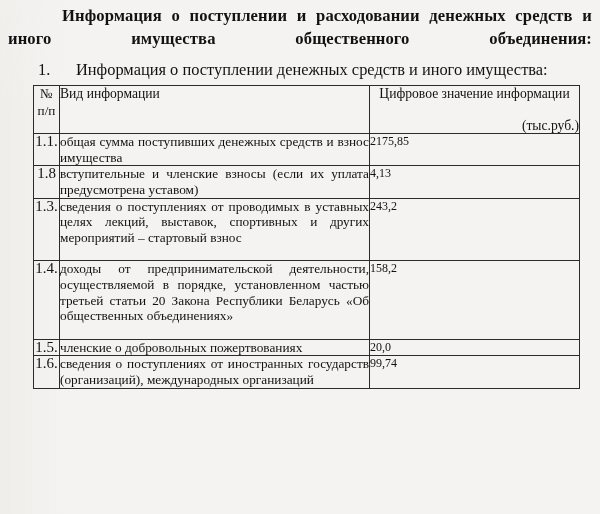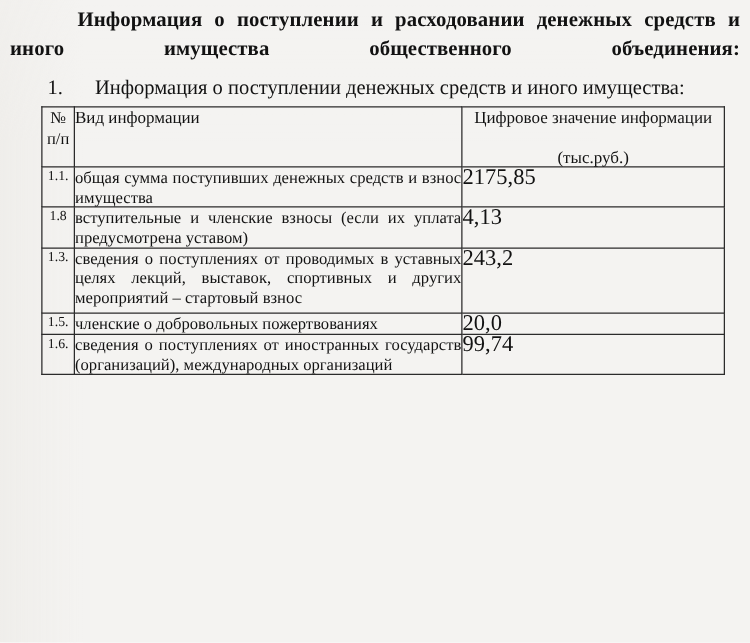--- a/index.html
+++ b/index.html
@@ -95,40 +95,41 @@
     font-size: 13.6px;
   }
   .th-val {
     text-align: center;
     padding: 4px 6px 0 6px;
     font-size: 13.6px;
   }
   .th-val .sub {
     display: block;
     margin-top: 16px;
+    text-align: right;
   }
 
   
   .td-num {
     text-align: center;
     padding: 4px 1px 2px 1px;
-    font-size: 11px;
+    font-size: 15px;
   }
   .td-kind {
     text-align: justify;
     text-align-last: left;
     padding: 4px 7px 3px 7px;
     hyphens: none;
   }
   .td-val {
     text-align: left;
     padding: 4px 6px 3px 6px;
-    font-size: 18px;
-  }
-  .td-kind.tall { padding-bottom: 5px; }
+    font-size: 12px;
+  }
+  .td-kind.tall { padding-bottom: 15px; }
 
   
   .scan-tint {
     position: absolute;
     inset: 0;
     pointer-events: none;
     background:
       linear-gradient(180deg, rgba(255,255,255,0.35) 0%, rgba(246,244,241,0) 22%),
       linear-gradient(90deg, rgba(238,236,232,0.5) 0%, rgba(255,255,255,0) 14%);
     mix-blend-mode: multiply;
@@ -176,20 +177,25 @@
           <td class="td-num">1.8</td>
           <td class="td-kind">вступительные и членские взносы (если их уплата предусмотрена уставом)</td>
           <td class="td-val">4,13</td>
         </tr>
         <tr>
           <td class="td-num">1.3.</td>
           <td class="td-kind tall">сведения о поступлениях от проводимых в уставных целях лекций, выставок, спортивных и других мероприятий – стартовый взнос</td>
           <td class="td-val">243,2</td>
         </tr>
         <tr>
+          <td class="td-num">1.4.</td>
+          <td class="td-kind tall">доходы от предпринимательской деятельности, осуществляемой в порядке, установленном частью третьей статьи 20 Закона Республики Беларусь «Об общественных объединениях»</td>
+          <td class="td-val">158,2</td>
+        </tr>
+        <tr>
           <td class="td-num">1.5.</td>
           <td class="td-kind">членские о добровольных пожертвованиях</td>
           <td class="td-val">20,0</td>
         </tr>
         <tr>
           <td class="td-num">1.6.</td>
           <td class="td-kind">сведения о поступлениях от иностранных государств (организаций), международных организаций</td>
           <td class="td-val">99,74</td>
         </tr>
       </tbody>

